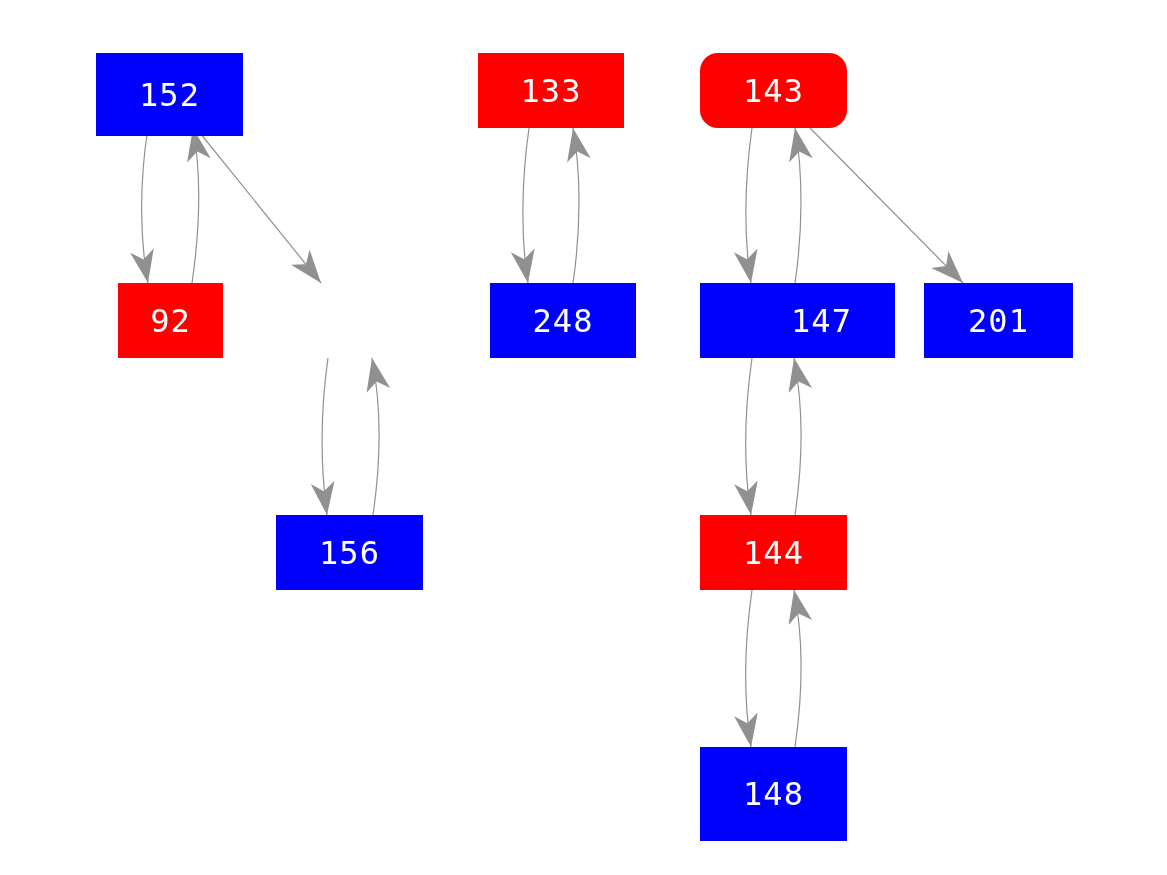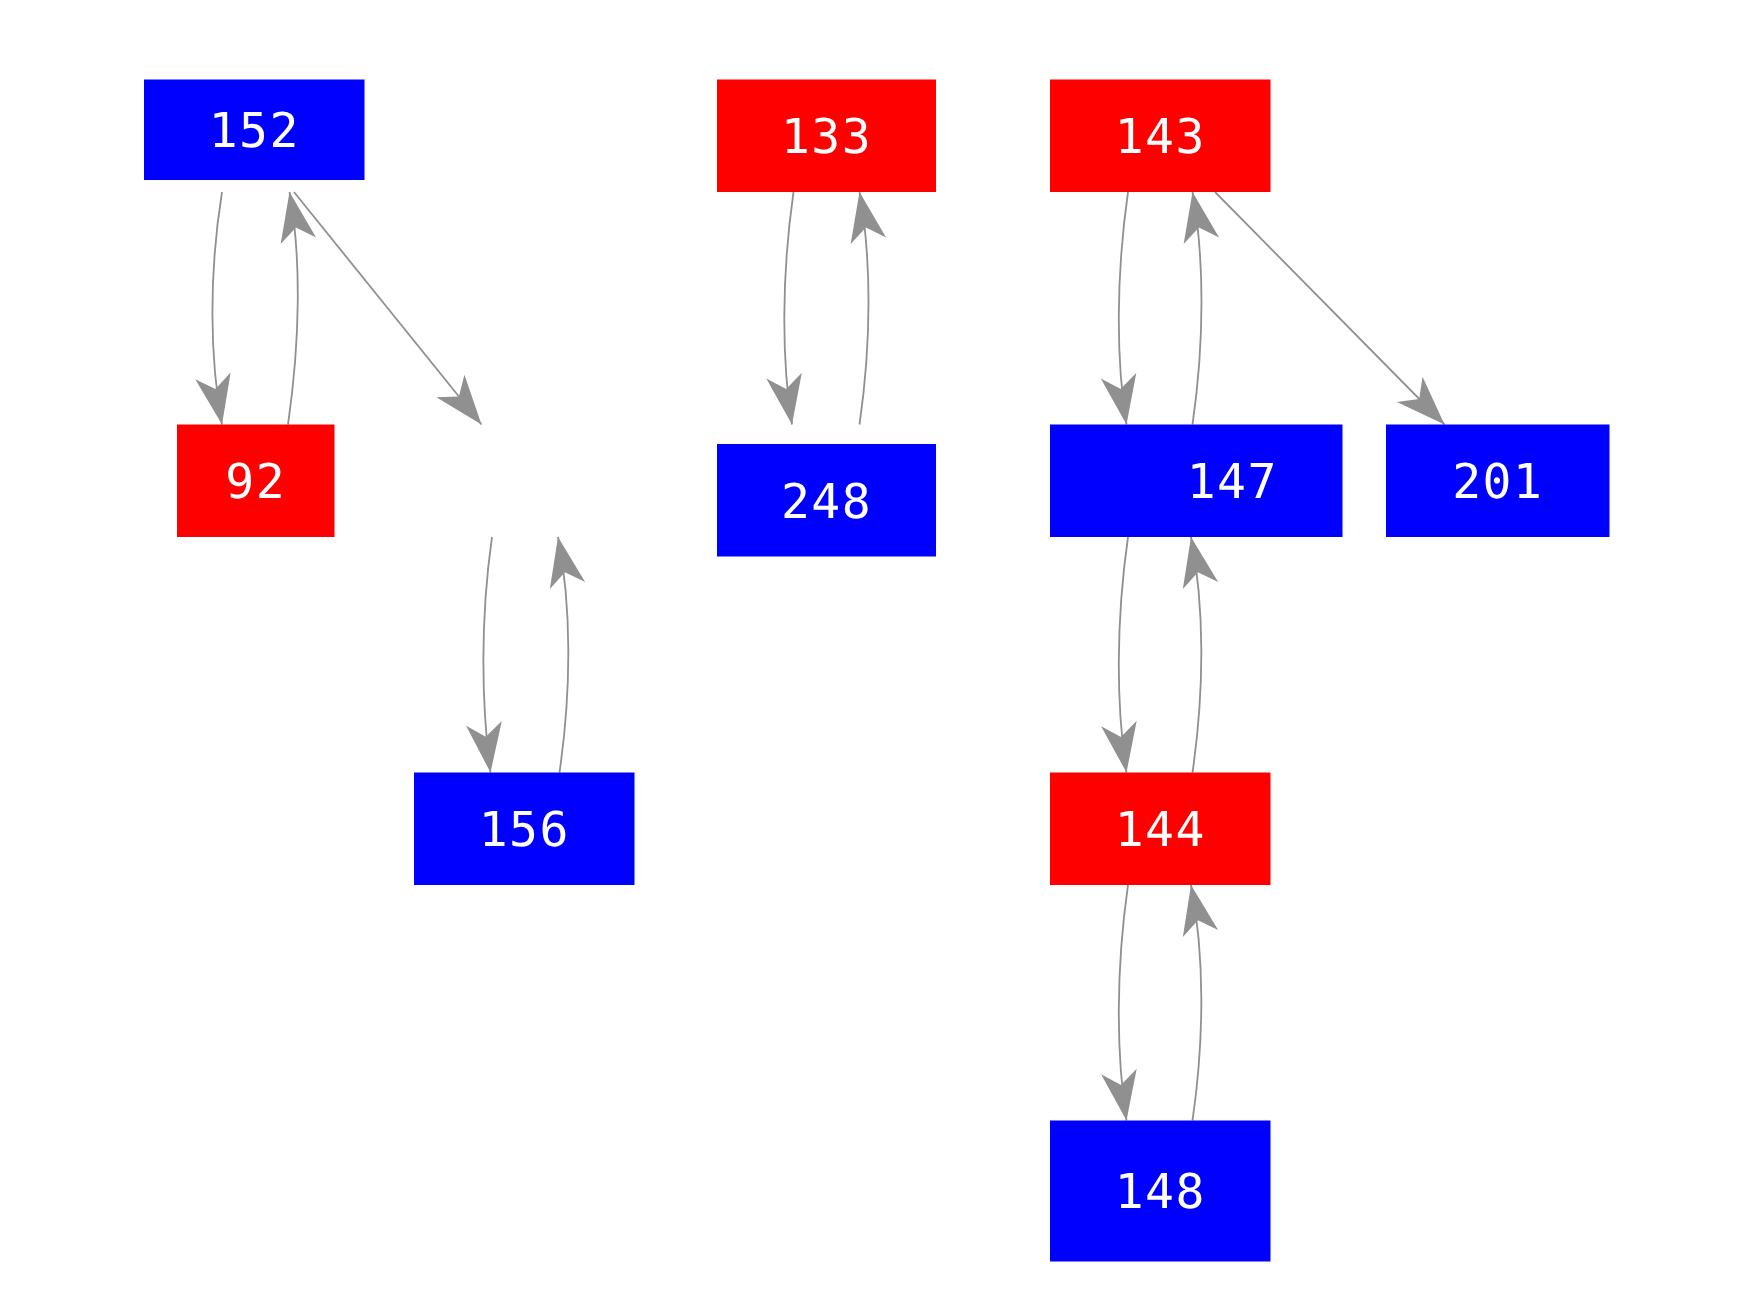--- a/index.html
+++ b/index.html
@@ -65,36 +65,36 @@
     <path class="edge" d="M573,283 C581,228 581,172 573,128" marker-end="url(#arrow)"></path>
     <path class="edge" d="M752,128 C744,184 744,240 751,283" marker-end="url(#arrow)"></path>
     <path class="edge" d="M795,283 C803,228 803,172 795,128" marker-end="url(#arrow)"></path>
     <path class="edge" d="M810,128 L963,283" marker-end="url(#arrow)"></path>
     <path class="edge" d="M752,358 C744,414 744,470 751,515" marker-end="url(#arrow)"></path>
     <path class="edge" d="M795,515 C803,460 803,404 794,358" marker-end="url(#arrow)"></path>
     <path class="edge" d="M752,590 C744,646 744,702 751,747" marker-end="url(#arrow)"></path>
     <path class="edge" d="M795,747 C803,692 803,636 794,590" marker-end="url(#arrow)"></path>
   </svg>
 
-  <div class="node blue" style="left:96px;  top:53px;  width:147px; height:67px;">
+  <div class="node blue" style="left:96px;  top:53px;  width:147px; height:83px;">
     <span class="node-label">152</span>
   </div>
   <div class="node red" style="left:118px; top:283px; width:105px; height:75px;">
     <span class="node-label">92</span>
   </div>
   <div class="node blue" style="left:276px; top:515px; width:147px; height:75px;">
     <span class="node-label">156</span>
   </div>
   <div class="node red" style="left:478px; top:53px;  width:146px; height:75px;">
     <span class="node-label">133</span>
   </div>
-  <div class="node blue" style="left:478px; top:283px; width:146px; height:75px;margin-top:13px;">
+  <div class="node blue" style="left:490px; top:283px; width:146px; height:75px;">
     <span class="node-label">248</span>
   </div>
-  <div class="node red" style="left:700px; top:53px;  width:147px; height:75px;">
+  <div class="node red" style="left:700px; top:53px;  width:147px; height:75px;border-radius:18px;">
     <span class="node-label">143</span>
   </div>
   <div class="node blue" style="left:700px; top:283px; width:147px; height:75px;padding-left:48px;">
     <span class="node-label">147</span>
   </div>
   <div class="node blue" style="left:924px; top:283px; width:149px; height:75px;">
     <span class="node-label">201</span>
   </div>
   <div class="node red" style="left:700px; top:515px; width:147px; height:75px;">
     <span class="node-label">144</span>

